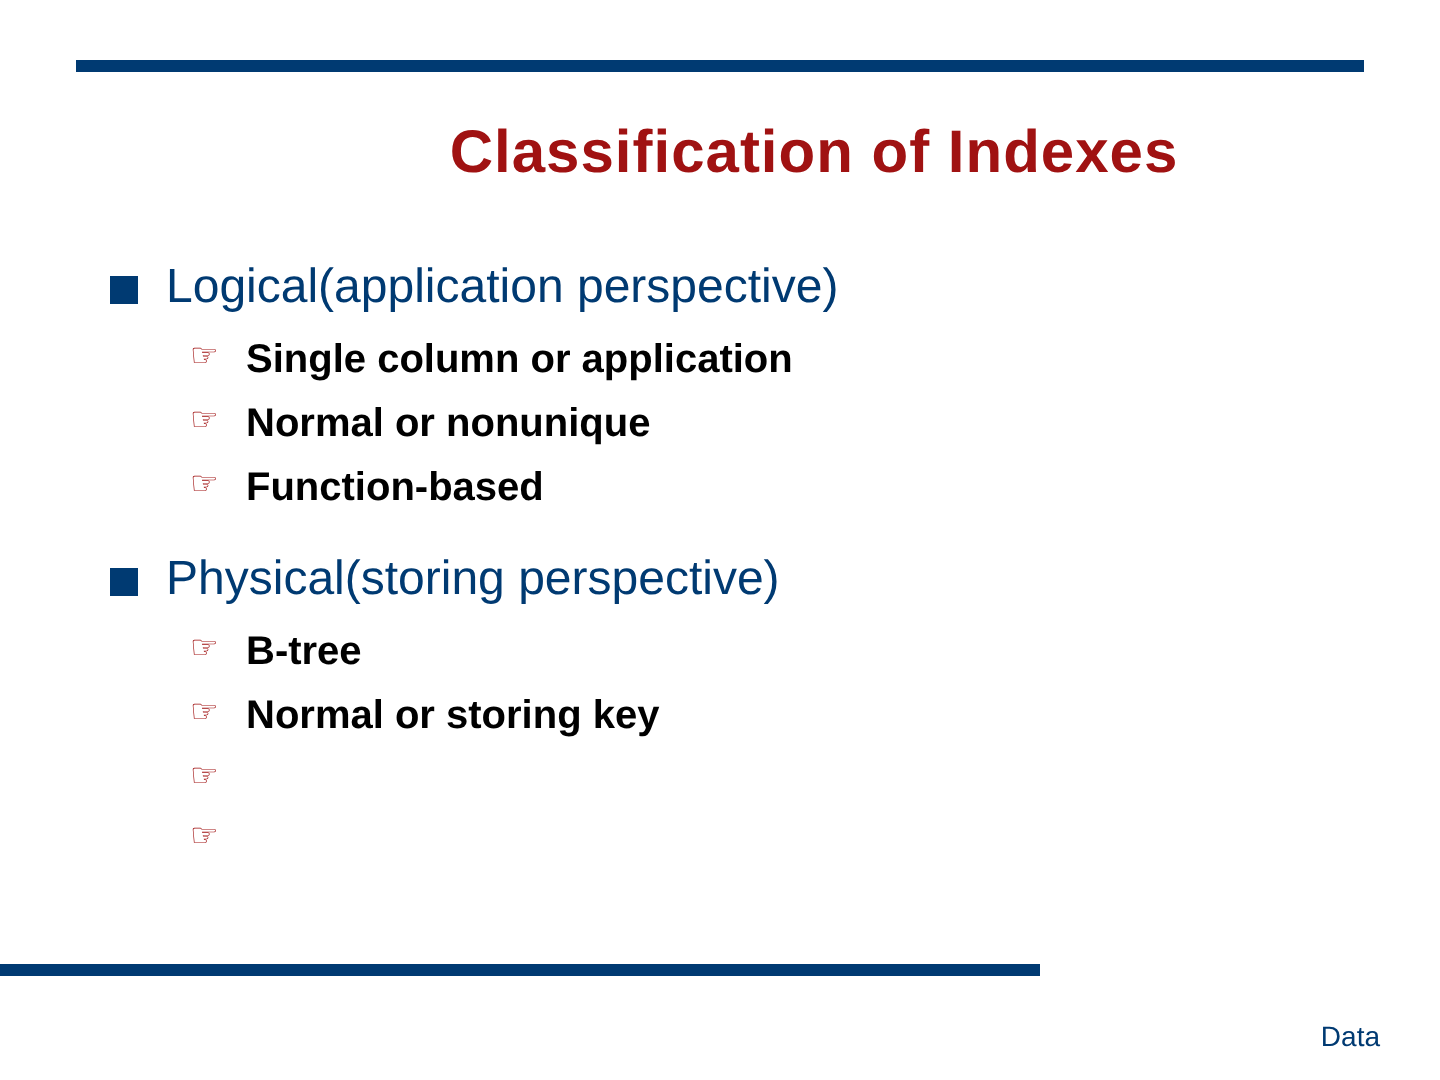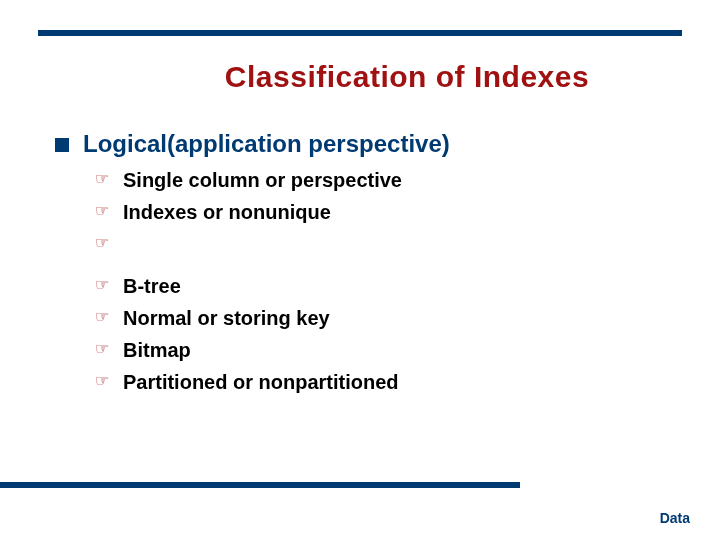--- a/index.html
+++ b/index.html
@@ -57,21 +57,21 @@
   .square-bullet {
     width: 14px;
     height: 14px;
     background: #003a72;
     flex: 0 0 14px;
     margin-right: 14px;
     margin-top: 2px;
   }
   .section-title {
     font-size: 24px;
-    font-weight: bold;
+    font-weight: normal;
     color: #003a72;
   }
   .items {
     margin-left: 40px;
   }
   .item {
     display: flex;
     align-items: flex-start;
     margin-bottom: 8px;
   }
@@ -87,21 +87,21 @@
     font-size: 20px;
     font-weight: bold;
     color: #000;
     line-height: 24px;
   }
   .footer {
     position: absolute;
     bottom: 14px;
     right: 30px;
     font-size: 14px;
-    font-weight: bold;
+    font-weight: normal;
     color: #003a72;
     line-height: 16px;
   }
 </style>
 </head>
 <body>
 
 <div class="top-rule"></div>
 
 <div class="title">Classification of Indexes</div>
@@ -109,49 +109,52 @@
 <div class="content">
 
   <div class="section">
     <div class="section-head">
       <div class="square-bullet"></div>
       <div class="section-title">Logical(application perspective)</div>
     </div>
     <div class="items">
       <div class="item">
         <div class="pointer">☞</div>
-        <div class="item-text">Single column or perspective</div>
+        <div class="item-text">Single column or application</div>
       </div>
       <div class="item">
         <div class="pointer">☞</div>
-        <div class="item-text">Indexes or nonunique</div>
+        <div class="item-text">Normal or nonunique</div>
       </div>
       <div class="item">
         <div class="pointer">☞</div>
+        <div class="item-text">Function-based</div>
       </div>
     </div>
   </div>
 
   <div class="section">
+    <div class="section-head">
+      <div class="square-bullet"></div>
+      <div class="section-title">Physical(storing perspective)</div>
+    </div>
     <div class="items">
       <div class="item">
         <div class="pointer">☞</div>
         <div class="item-text">B-tree</div>
       </div>
       <div class="item">
         <div class="pointer">☞</div>
         <div class="item-text">Normal or storing key</div>
       </div>
       <div class="item">
         <div class="pointer">☞</div>
-        <div class="item-text">Bitmap</div>
       </div>
       <div class="item">
         <div class="pointer">☞</div>
-        <div class="item-text">Partitioned or nonpartitioned</div>
       </div>
     </div>
   </div>
 
 </div>
 
 <div class="bottom-rule"></div>
 
 <div class="footer">
   <span>Data</span><br>

